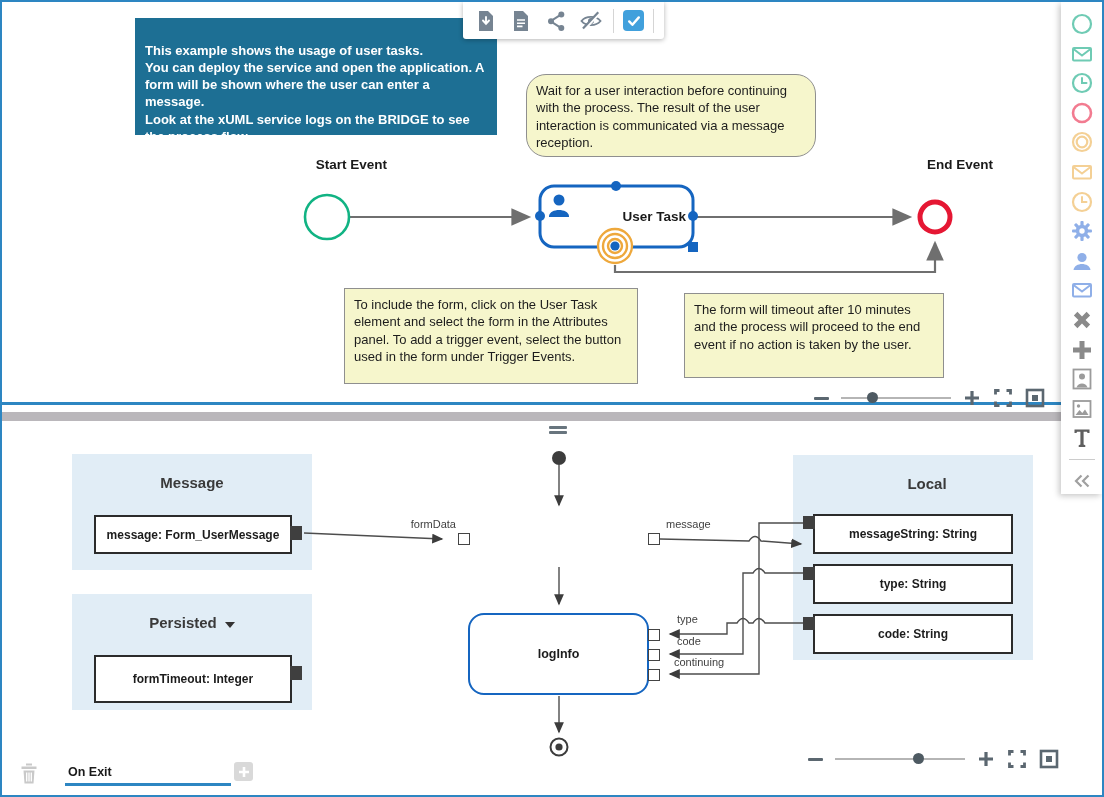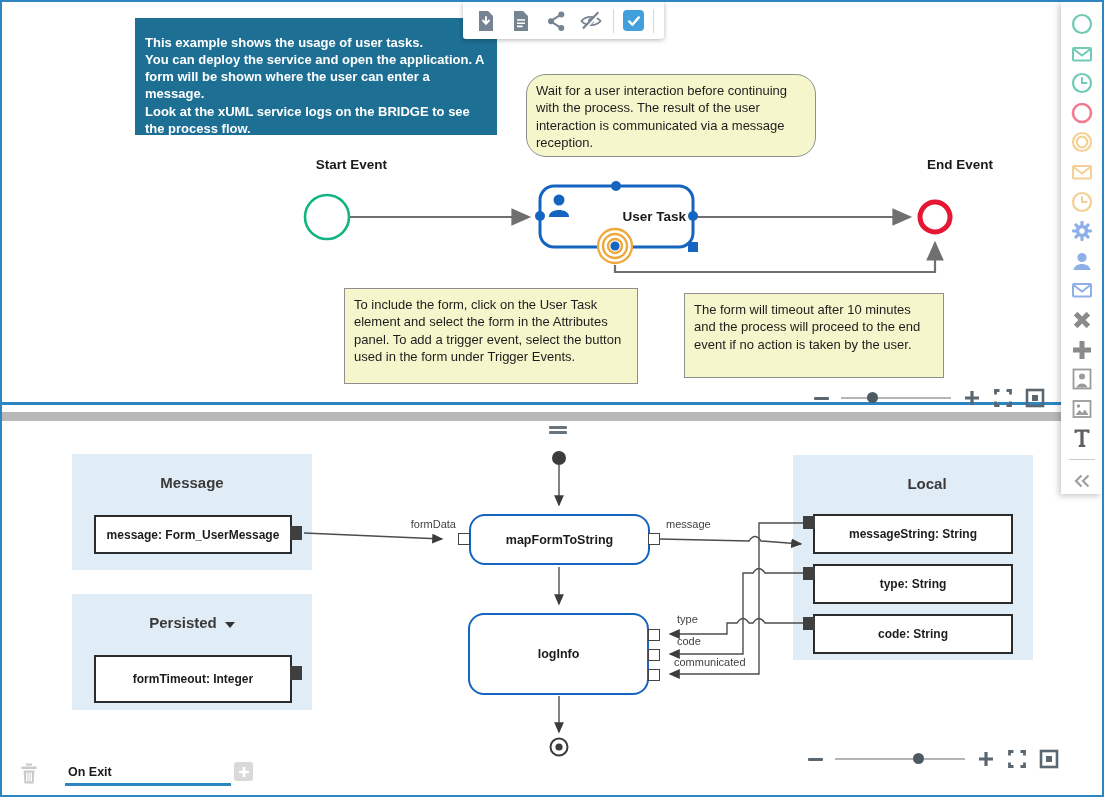--- a/index.html
+++ b/index.html
@@ -3,21 +3,21 @@
 <meta charset="utf-8">
 <style>
   html,body{margin:0;padding:0;background:#e8e8e8;}
   .app{position:relative;width:1104px;height:797px;box-sizing:border-box;border:2px solid #2d86c2;
        background:#fff;font-family:"Liberation Sans",sans-serif;overflow:hidden;}
   .abs{position:absolute;}
   .svgLayer{position:absolute;left:0;top:0;z-index:1;pointer-events:none;}
   .sectionBg{position:absolute;background:#e1edf6;z-index:0;}
   .z2{z-index:2;}
   .infoBox{background:#1d6f94;color:#fff;font-weight:bold;font-size:13px;line-height:1.32;
-           padding:16px 10px;box-sizing:border-box;z-index:2;}
+           padding:24px 10px;box-sizing:border-box;z-index:2;}
   .infoBox p{margin:0;}
   .note{background:#f6f6cc;border:1px solid #8f8f8f;color:#1d1d1d;font-size:13px;line-height:1.33;
         padding:7px 9px;box-sizing:border-box;z-index:2;}
   .flowLabel{font-weight:bold;font-size:13.5px;color:#1a1a1a;text-align:right;z-index:2;}
   .secTitle{font-weight:bold;font-size:15px;color:#3a3a3a;text-align:center;z-index:2;}
   .mapBox{position:absolute;background:#fff;border:2.5px solid #2b2b2b;box-sizing:border-box;
           display:flex;align-items:center;justify-content:center;font-weight:bold;font-size:12px;
           color:#1c1c1c;z-index:2;}
   .portD{position:absolute;background:#3f3f3f;z-index:3;}
   .portW{position:absolute;background:#fff;border:1.5px solid #444;box-sizing:border-box;z-index:3;}
@@ -209,38 +209,35 @@
   <div class="portD" style="left:801px;top:514px;width:12px;height:13px;"></div>
   <div class="mapBox" style="left:811px;top:562px;width:200px;height:40px;">
     <span>type: String</span>
   </div>
   <div class="portD" style="left:801px;top:565px;width:12px;height:13px;"></div>
   <div class="mapBox" style="left:811px;top:612px;width:200px;height:40px;">
     <span>code: String</span>
   </div>
   <div class="portD" style="left:801px;top:615px;width:12px;height:13px;"></div>
 
-  <div class="mapBox" style="left:467px;top:512px;width:181px;height:51px;border:2.5px solid #1565c0;border-radius:16px;font-size:12.5px;">
-    <span>mapFormToString</span>
-  </div>
   <div class="portW" style="left:456px;top:531px;width:12px;height:12px;"></div>
   <div class="portW" style="left:646px;top:531px;width:12px;height:12px;"></div>
 
   <div class="mapBox" style="left:466px;top:611px;width:181px;height:82px;border:2.5px solid #1565c0;border-radius:16px;font-size:12.5px;">
     <span>logInfo</span>
   </div>
   <div class="portW" style="left:646px;top:627px;width:12px;height:12px;"></div>
   <div class="portW" style="left:646px;top:647px;width:12px;height:12px;"></div>
   <div class="portW" style="left:646px;top:667px;width:12px;height:12px;"></div>
 
   <div class="pinLabel" style="left:396px;top:516px;width:58px;text-align:right;">formData</div>
   <div class="pinLabel" style="left:664px;top:516px;">message</div>
   <div class="pinLabel" style="left:675px;top:611px;">type</div>
   <div class="pinLabel" style="left:675px;top:633px;">code</div>
-  <div class="pinLabel" style="left:672px;top:654px;">communicated</div>
+  <div class="pinLabel" style="left:672px;top:654px;">continuing</div>
 
   <div class="abs" style="left:16px;top:759px;z-index:3;">
     <svg width="22" height="25" viewBox="0 0 22 25">
       <path d="M8,2.5 h6 v2 h-6 z M3.5,5.5 h15 v2.5 h-15 z" fill="#c9c9c9"></path>
       <path d="M5.5,9.5 h11 l-1,13 h-9 z" fill="#c9c9c9"></path>
       <path d="M8.7,11.5 v9 M11,11.5 v9 M13.3,11.5 v9" stroke="#fff" stroke-width="1.3"></path>
     </svg>
   </div>
   <div class="tabLabel" style="left:66px;top:763px;">On Exit</div>
   <div class="tabLine" style="left:63px;top:781px;width:166px;"></div>

